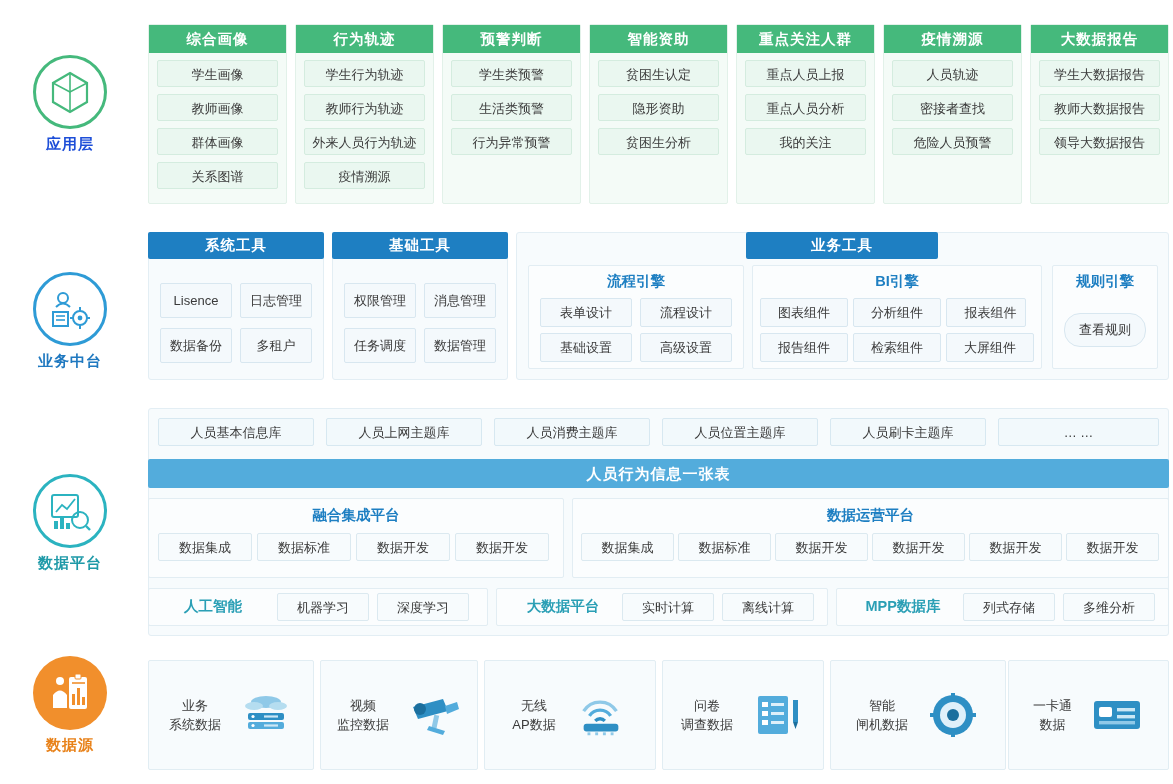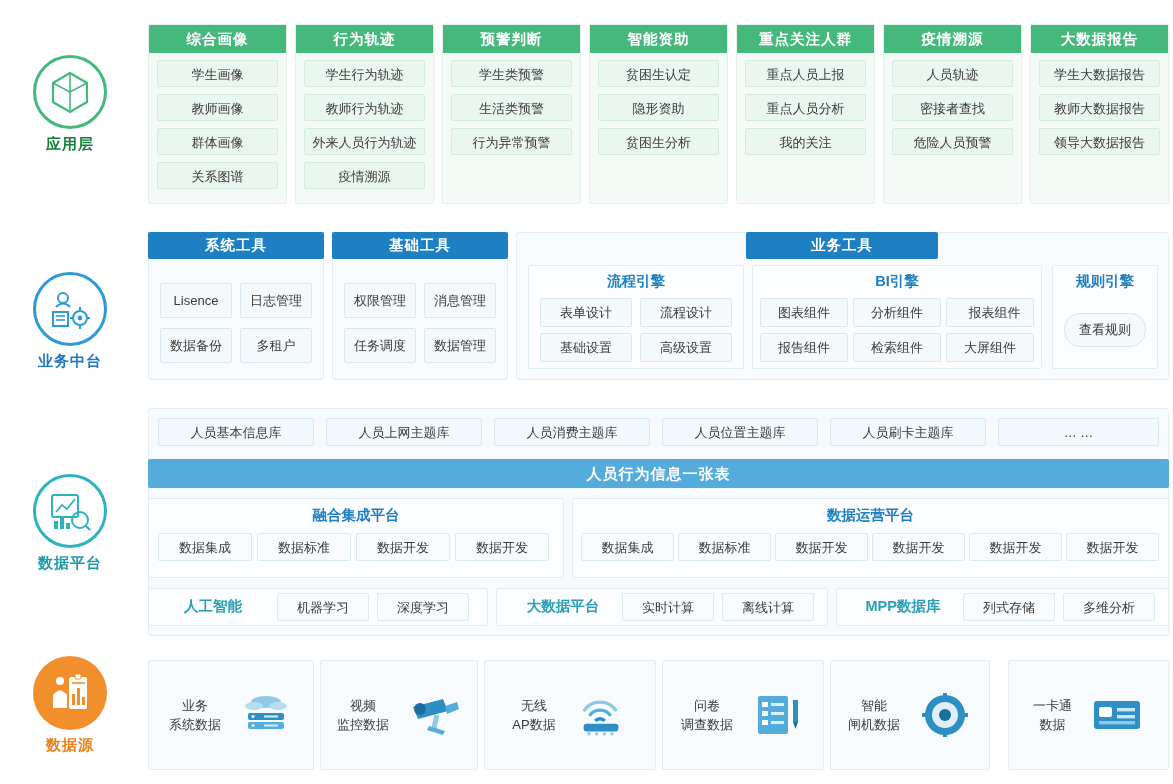--- a/index.html
+++ b/index.html
@@ -22,21 +22,21 @@
     margin: 0 auto 6px; position: relative;
     display: flex; align-items: center; justify-content: center;
   }
   .rail-label { font-size: 15px; font-weight: bold; letter-spacing: 1px; }
 
   .ring-green { border: 3px solid #45b97c; }
   .ring-blue  { border: 3px solid #2e9bd6; }
   .ring-teal  { border: 3px solid #2bb3c0; }
   .solid-orange { background: #f18f2c; }
 
-  .lbl-green { color: #15803d; }
+  .lbl-green { color: #1d4ed8; }
   .lbl-blue  { color: #2079c0; }
   .lbl-teal  { color: #1f9aa8; }
   .lbl-orange{ color: #e8821a; }
 
   
   .panel {
     position: absolute;
     background: #f7fbfd;
     border: 1px solid #e3eef4;
     border-radius: 3px;
@@ -242,21 +242,21 @@
   <div class="sub-title" style="left:528px; top:272px; width:216px;">流程引擎</div>
   <div class="cell-blue" style="left:540px; top:298px; width:92px; height:29px;">表单设计</div>
   <div class="cell-blue" style="left:640px; top:298px; width:92px; height:29px;">流程设计</div>
   <div class="cell-blue" style="left:540px; top:333px; width:92px; height:29px;">基础设置</div>
   <div class="cell-blue" style="left:640px; top:333px; width:92px; height:29px;">高级设置</div>
 
   <div class="inner-box" style="left:752px; top:265px; width:290px; height:104px;"></div>
   <div class="sub-title" style="left:752px; top:272px; width:290px;">BI引擎</div>
   <div class="cell-blue" style="left:760px; top:298px; width:88px; height:29px;">图表组件</div>
   <div class="cell-blue" style="left:853px; top:298px; width:88px; height:29px;">分析组件</div>
-  <div class="cell-blue" style="left:946px; top:298px; width:88px; height:29px;padding-left:9px;">报表组件</div>
+  <div class="cell-blue" style="left:946px; top:298px; width:80px; height:29px;padding-left:9px;">报表组件</div>
   <div class="cell-blue" style="left:760px; top:333px; width:88px; height:29px;">报告组件</div>
   <div class="cell-blue" style="left:853px; top:333px; width:88px; height:29px;">检索组件</div>
   <div class="cell-blue" style="left:946px; top:333px; width:88px; height:29px;">大屏组件</div>
 
   <div class="inner-box" style="left:1052px; top:265px; width:106px; height:104px;"></div>
   <div class="sub-title" style="left:1052px; top:272px; width:106px;">规则引擎</div>
   <div class="cell-blue" style="left:1064px; top:313px; width:82px; height:34px;border-radius:16px;">查看规则</div>
 
   <div class="panel" style="left:148px; top:408px; width:1021px; height:228px;"></div>
 
@@ -368,21 +368,21 @@
         <rect x="10" y="28" width="6" height="5" fill="#fff"></rect>
         <rect x="19" y="11" width="13" height="3" fill="#dff0fa"></rect>
         <rect x="19" y="20" width="13" height="3" fill="#dff0fa"></rect>
         <rect x="19" y="29" width="13" height="3" fill="#dff0fa"></rect>
         <rect x="41" y="8" width="5" height="22" fill="#2e8fc4"></rect>
         <polygon points="41,30 46,30 43.5,37" fill="#1b6f9e"></polygon>
       </svg>
     </div>
   </div>
 
-  <div class="src-card" style="left:830px; width:160px;">
+  <div class="src-card" style="left:830px; width:176px;">
     <div class="src-text">
       <div>智能</div>
       <div>闸机数据</div>
     </div>
     <div class="src-icon">
       <svg width="50" height="48" viewBox="0 0 50 48">
         <circle cx="25" cy="24" r="20" fill="#2e8fc4"></circle>
         <circle cx="25" cy="24" r="13" fill="#dff0fa"></circle>
         <circle cx="25" cy="24" r="6" fill="#1b6f9e"></circle>
         <rect x="23" y="2" width="4" height="9" fill="#2e8fc4"></rect>

